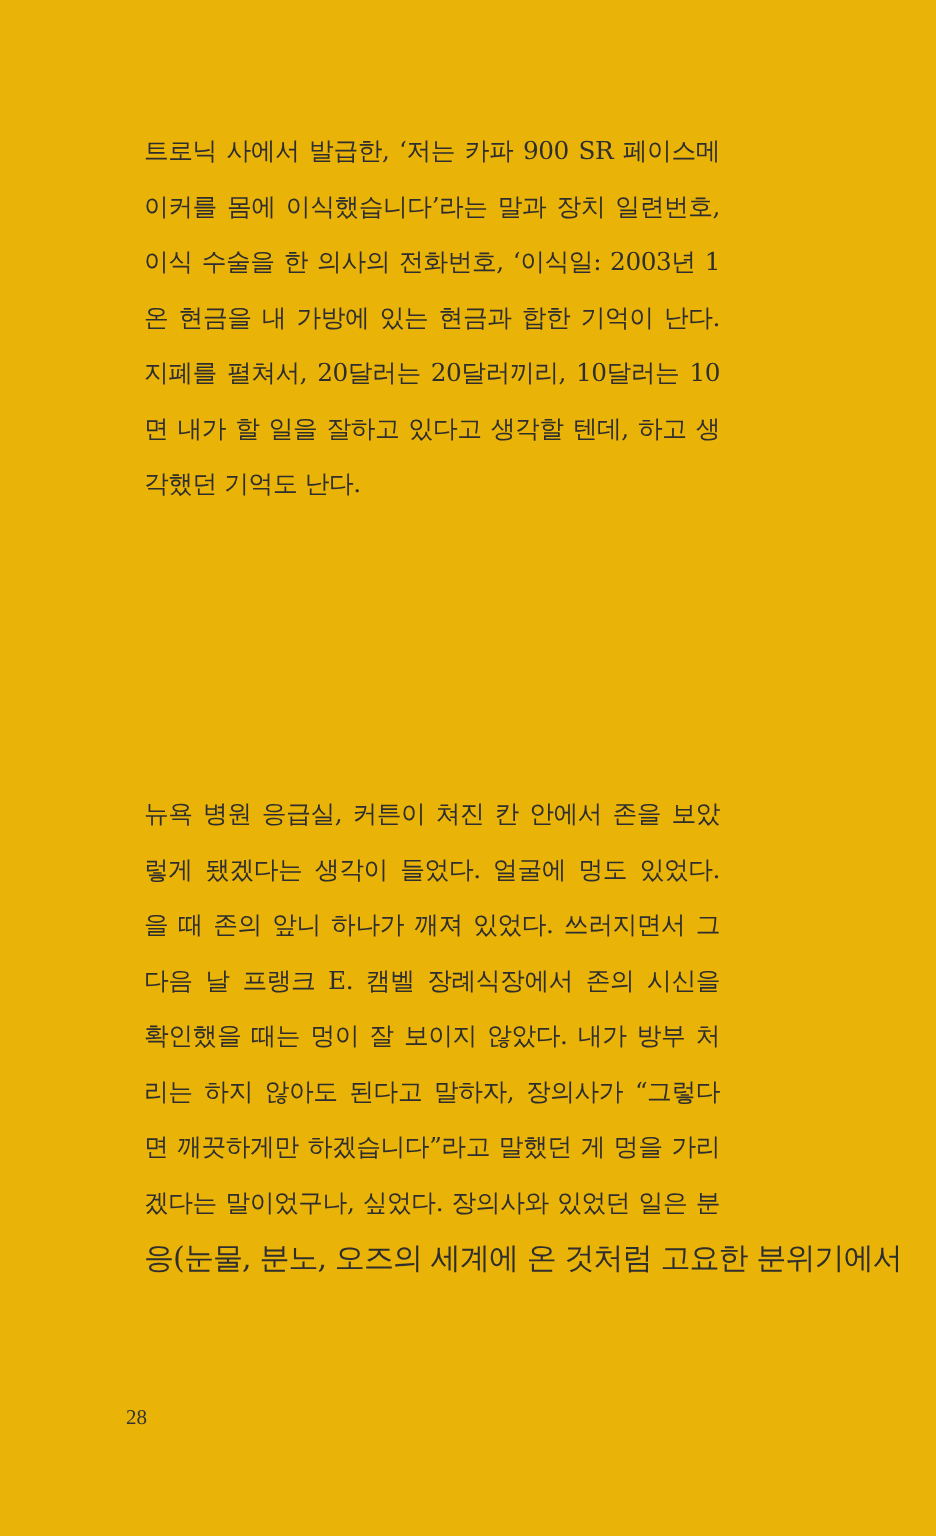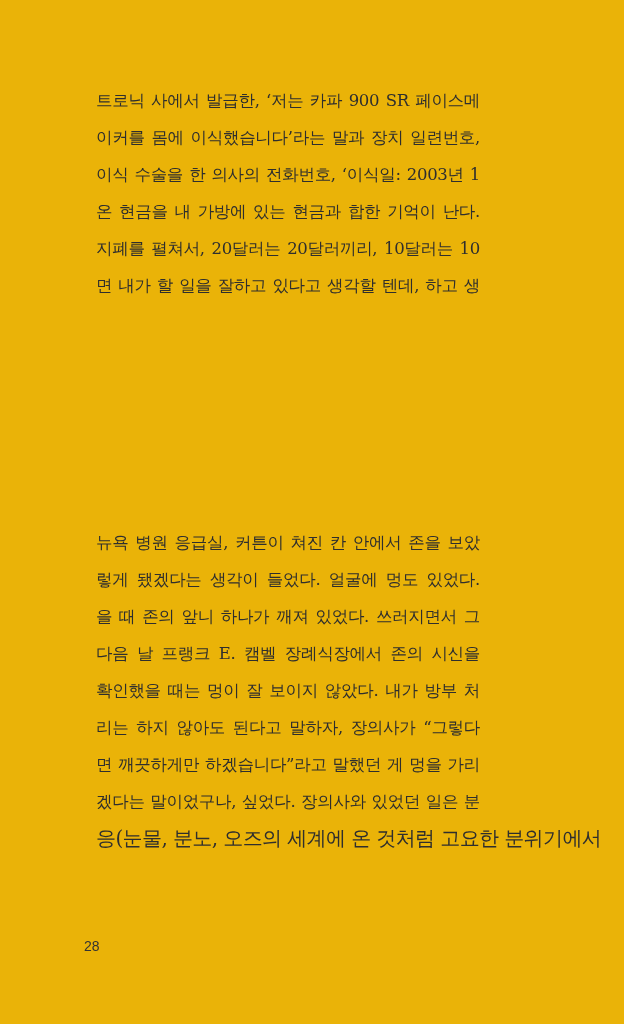--- a/index.html
+++ b/index.html
@@ -46,36 +46,37 @@
       letter-spacing: -0.6px;
     }
     #para-1 { top: 82px; }
     #para-2 { top: 524px; }
     .page-number {
       position: absolute;
       left: 84px;
       top: 938px;
       font-size: 14px;
       color: #333333;
-      font-family: Liberation Sans, sans-serif;
+      font-family: Liberation Serif, serif;
       text-align: right;
     }
   </style>
 </head>
 <body>
 
 <div class="page">
 
   <div class="text-block" id="para-1">
     <span class="line">트로닉 사에서 발급한, ‘저는 카파 900 SR 페이스메</span>
     <span class="line">이커를 몸에 이식했습니다’라는 말과 장치 일련번호,</span>
     <span class="line">이식 수술을 한 의사의 전화번호, ‘이식일: 2003년 1</span>
     <span class="line">온 현금을 내 가방에 있는 현금과 합한 기억이 난다.</span>
     <span class="line">지폐를 펼쳐서, 20달러는 20달러끼리, 10달러는 10</span>
     <span class="line">면 내가 할 일을 잘하고 있다고 생각할 텐데, 하고 생</span>
+    <span class="line last">각했던 기억도 난다.</span>
   </div>
 
   <div class="text-block" id="para-2">
     <span class="line">뉴욕 병원 응급실, 커튼이 쳐진 칸 안에서 존을 보았</span>
     <span class="line">렇게 됐겠다는 생각이 들었다. 얼굴에 멍도 있었다.</span>
     <span class="line">을 때 존의 앞니 하나가 깨져 있었다. 쓰러지면서 그</span>
     <span class="line">다음 날 프랭크 E. 캠벨 장례식장에서 존의 시신을</span>
     <span class="line">확인했을 때는 멍이 잘 보이지 않았다. 내가 방부 처</span>
     <span class="line">리는 하지 않아도 된다고 말하자, 장의사가 “그렇다</span>
     <span class="line">면 깨끗하게만 하겠습니다”라고 말했던 게 멍을 가리</span>

